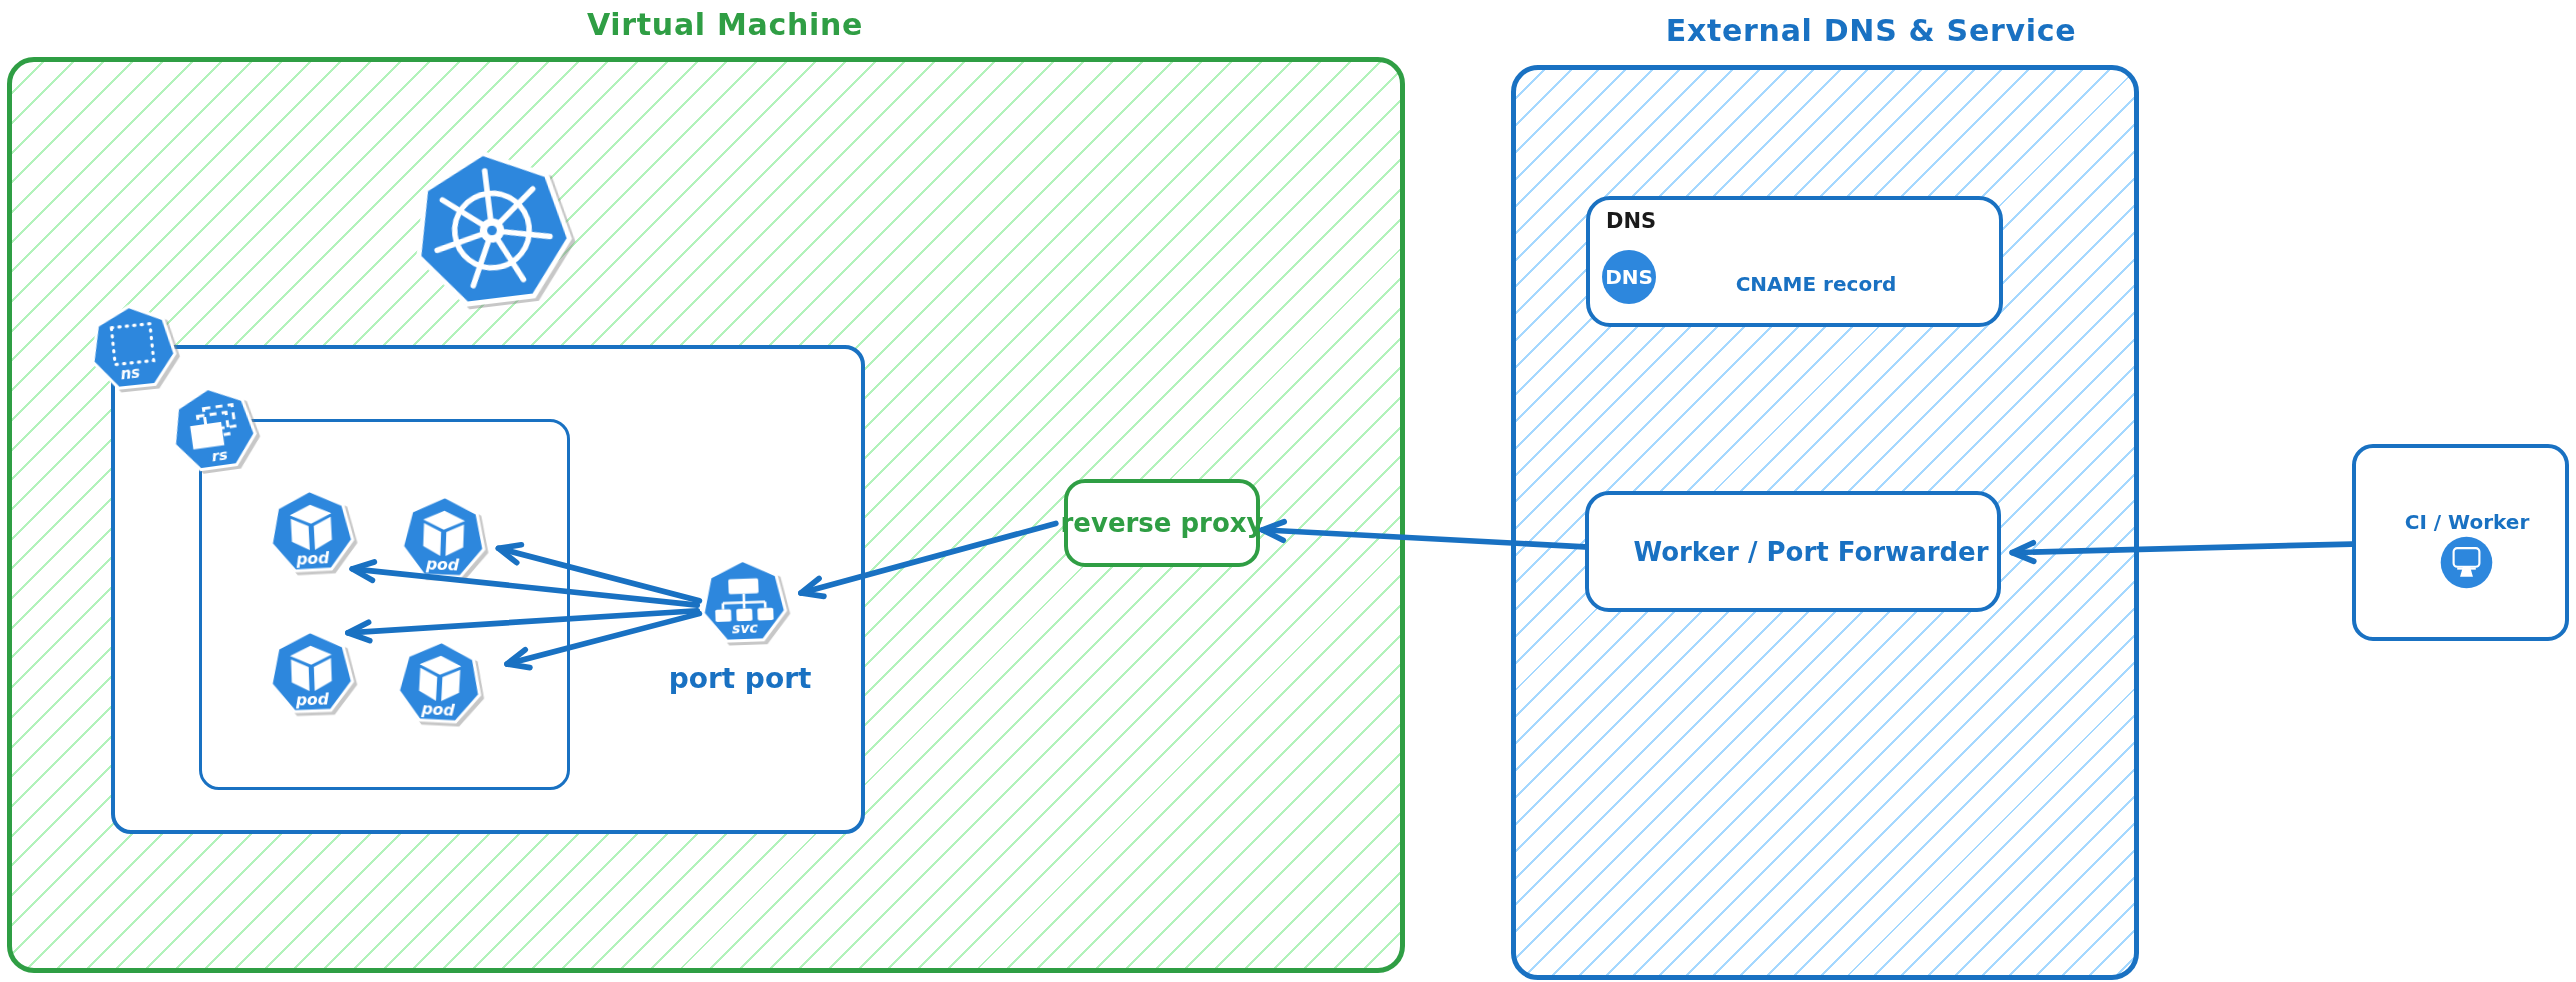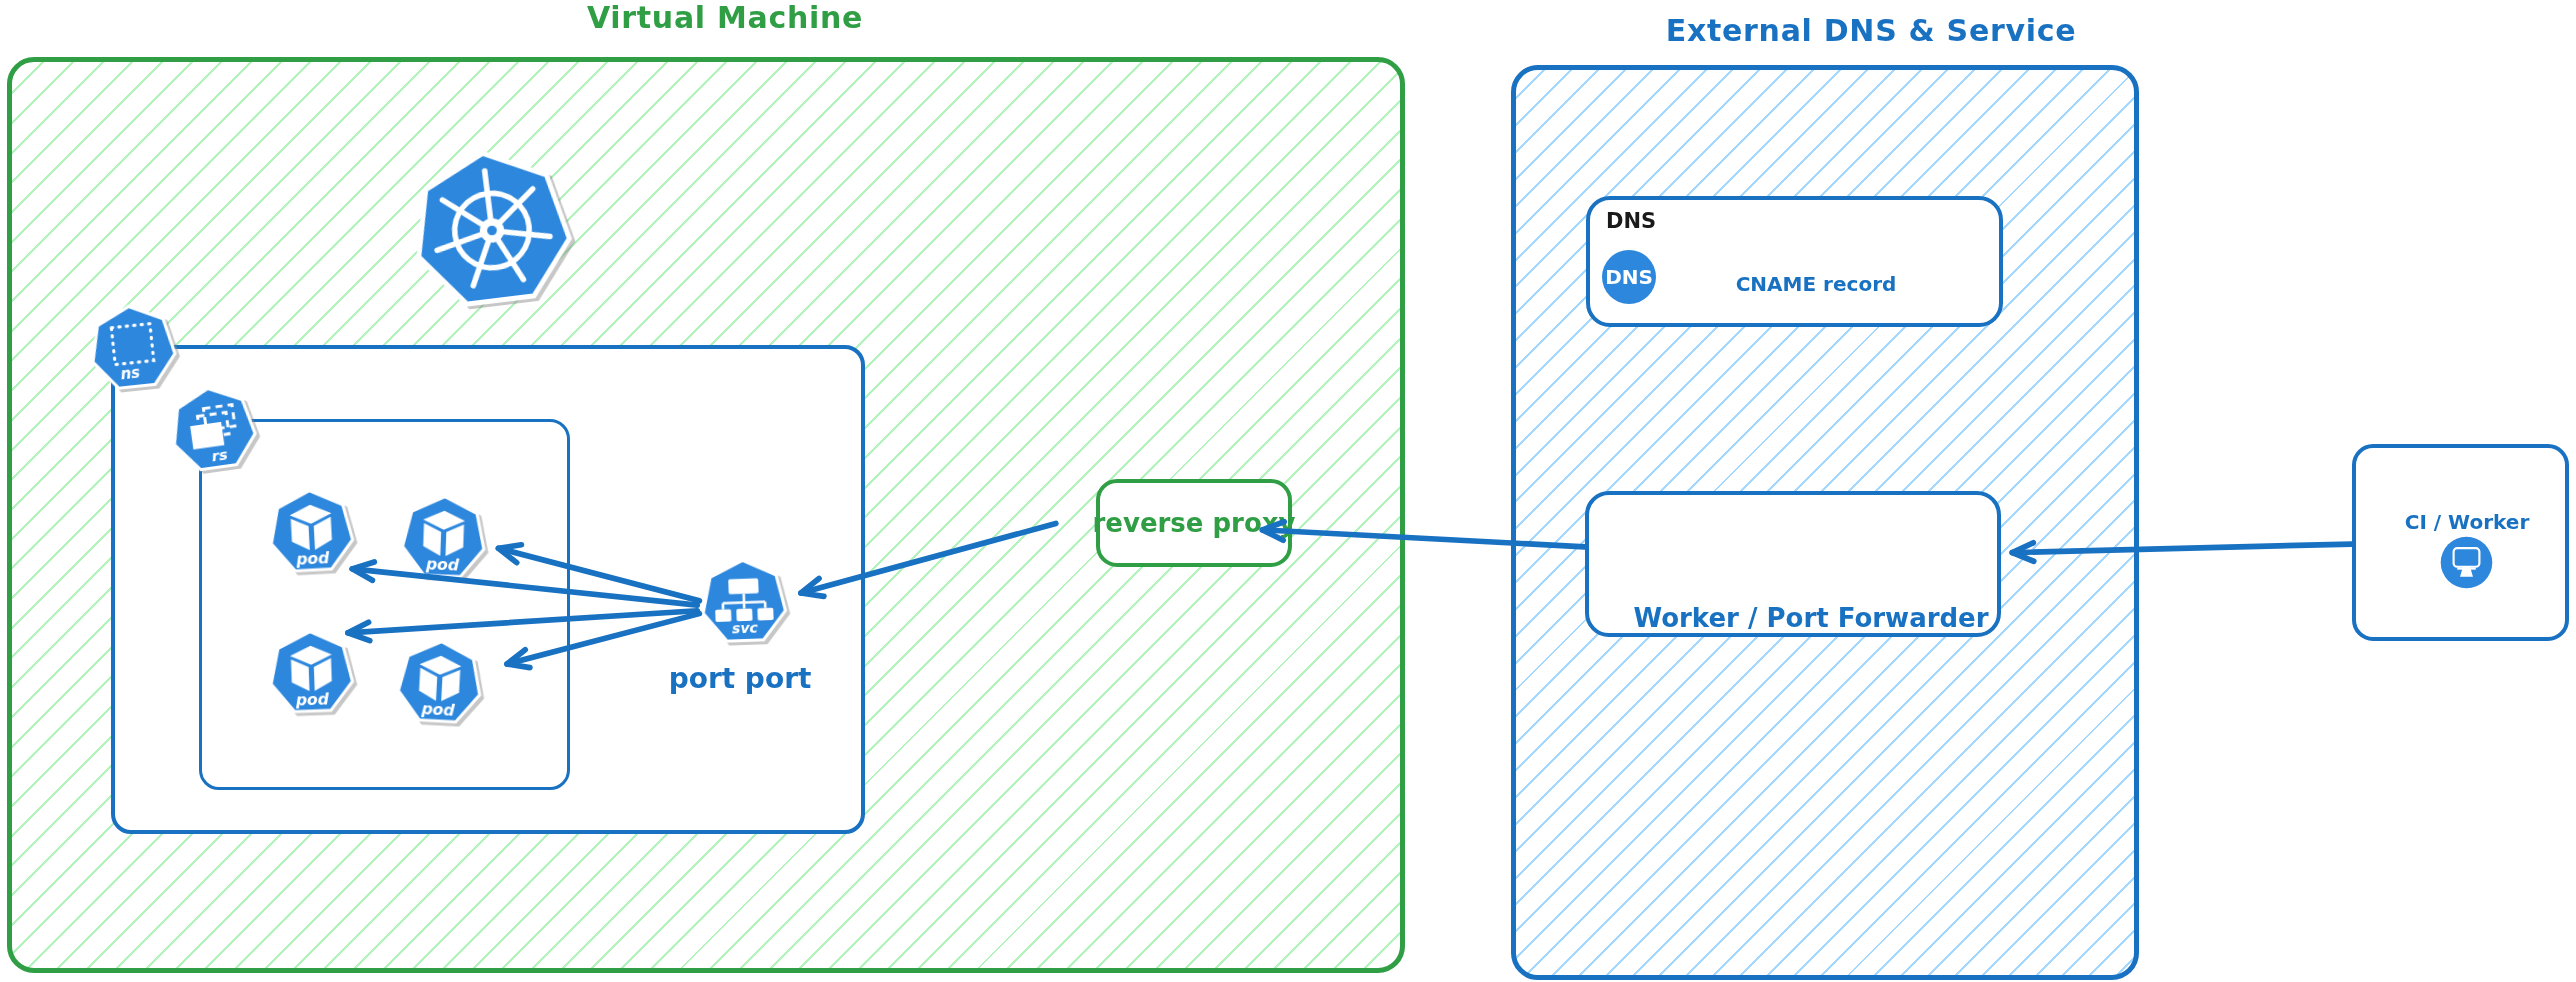--- a/index.html
+++ b/index.html
@@ -14,33 +14,33 @@
 
   
   .groupbox{position:absolute;border-radius:27px;background:#fff;}
   .vm-box{left:7px;top:57px;width:1398px;height:916px;border:5px solid var(--green);
     background-image:repeating-linear-gradient(135deg, var(--green-hatch) 0 2.1px, transparent 2.1px 21px);}
   .ext-box{left:1511px;top:65px;width:628px;height:915px;border:5px solid var(--blue);
     background-image:repeating-linear-gradient(135deg, var(--blue-hatch) 0 2.1px, transparent 2.1px 19px);}
 
   .group-title{position:absolute;transform:translateX(-50%);font-size:30px;font-weight:600;
     letter-spacing:0.7px;white-space:nowrap;}
-  .vm-title{left:725px;top:0;color:var(--green);}
+  .vm-title{left:725px;top:7px;color:var(--green);}
   .ext-title{left:1871px;top:12.8px;color:var(--blue);}
 
   
   .whitebox{position:absolute;background:#fff;border-radius:20px;}
   .ns-box{left:111px;top:345px;width:754px;height:489px;border:4.3px solid var(--blue);}
   .rs-box{left:199px;top:419px;width:371px;height:371px;border:3.6px solid var(--blue);}
-  .rp-box{left:1096px;top:479px;width:196px;height:88px;border:4.3px solid var(--green);border-radius:21px;
+  .rp-box{left:1064px;top:479px;width:196px;height:88px;border:4.3px solid var(--green);border-radius:21px;
     display:flex;align-items:center;justify-content:center;}
   .rp-box .lbl{color:var(--green);font-size:26px;font-weight:600;white-space:nowrap;}
   .dns-box{left:1586px;top:196px;width:417px;height:131px;border:4.3px solid var(--blue);border-radius:24px;}
-  .worker-box{left:1585px;top:491px;width:416px;height:146px;border:4.3px solid var(--blue);border-radius:24px;
-    display:flex;align-items:flex-end;justify-content:center;padding-left:36px;}
+  .worker-box{left:1585px;top:491px;width:416px;height:121px;border:4.3px solid var(--blue);border-radius:24px;
+    display:flex;align-items:center;justify-content:center;padding-left:36px;}
   .worker-box .lbl{color:var(--blue);font-size:26px;font-weight:600;white-space:nowrap;}
   .ci-box{left:2352px;top:444px;width:217px;height:197px;border:4.3px solid var(--blue);border-radius:21px;}
   .ci-lbl{position:absolute;left:2467px;top:510px;transform:translateX(-50%);color:var(--blue);
     font-size:20px;font-weight:600;white-space:nowrap;}
 
   .dns-tag{position:absolute;left:1606px;top:209px;color:var(--ink);font-size:21px;font-weight:600;}
   .cname-lbl{position:absolute;left:1816px;top:272px;transform:translateX(-50%);color:var(--blue);
     font-size:20px;font-weight:600;white-space:nowrap;}
   .nodeport-lbl{position:absolute;left:740px;top:662px;transform:translateX(-50%);color:var(--blue);
     font-size:28px;font-weight:600;white-space:nowrap;}

